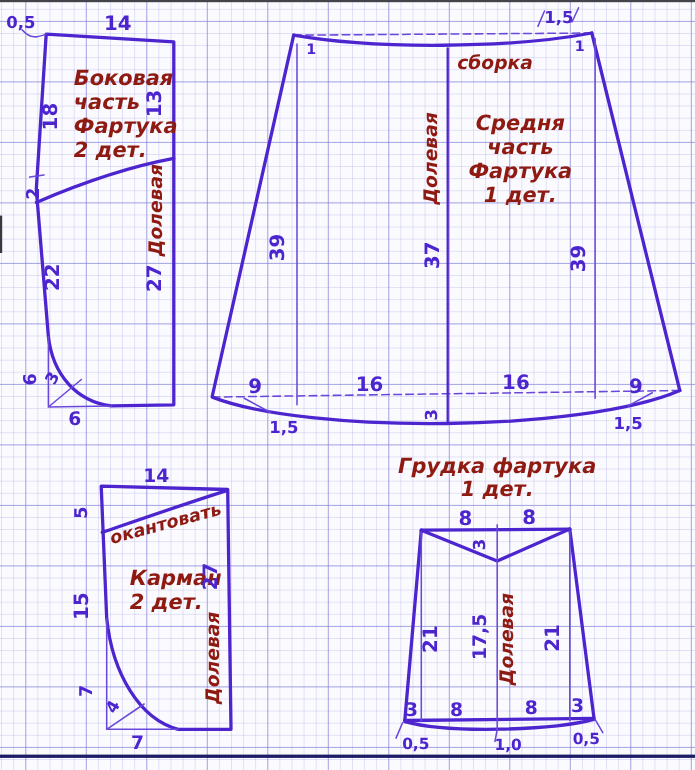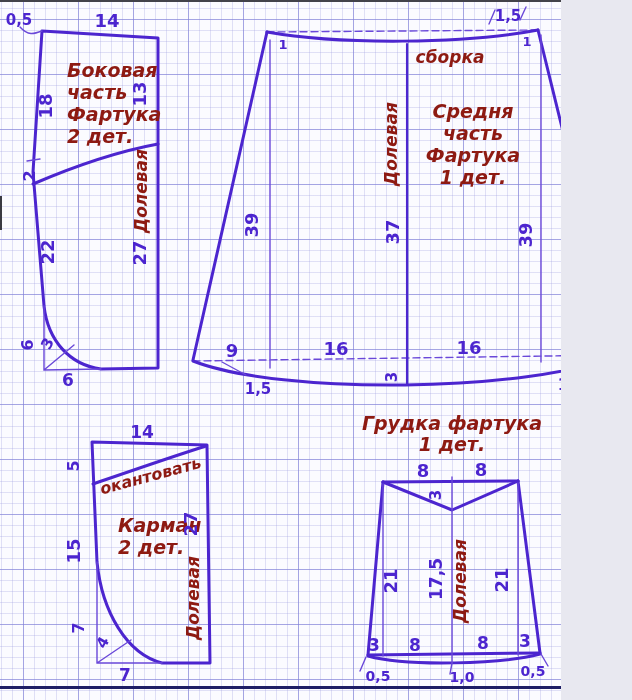--- a/index.html
+++ b/index.html
@@ -1,18 +1,18 @@
 <!DOCTYPE html>
 <html style="--ink: #4c25cf; --ink-light: #6a48d9; --label: #8e1a12; --paper: #fbfbff; --grid-major: #9a9ade; --grid-minor: #d9d9f1; --bottom-rule: #1d1d66; --frame: #43434a;"><head>
 <meta charset="utf-8">
 <style>
   html,body{margin:0;padding:0;background:#e8e8f0;}
   .sheet{
     position:relative;
-    width:561px;height:700px;
+    width:632px;height:700px;
     overflow:hidden;
     background-color:#fbfbff;
     background-image:
       linear-gradient(to right, rgba(125,125,215,.60) 1px, transparent 1px),
       linear-gradient(to bottom, rgba(125,125,215,.60) 1px, transparent 1px),
       linear-gradient(to right, rgba(160,160,225,.30) 1px, transparent 1px),
       linear-gradient(to bottom, rgba(160,160,225,.30) 1px, transparent 1px);
     background-size:55px 55px,55px 55px,11px 11px,11px 11px;
     background-position:23px 19px,23px 19px,1px 8px,1px 8px;
     font-family:"DejaVu Sans",sans-serif;

